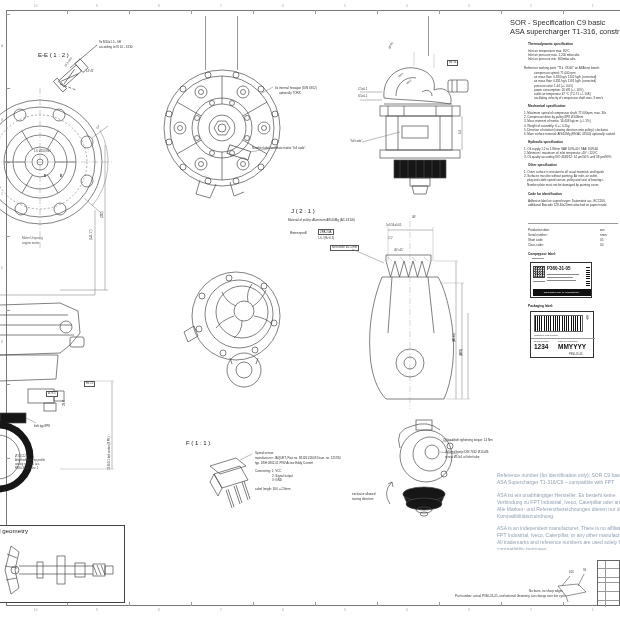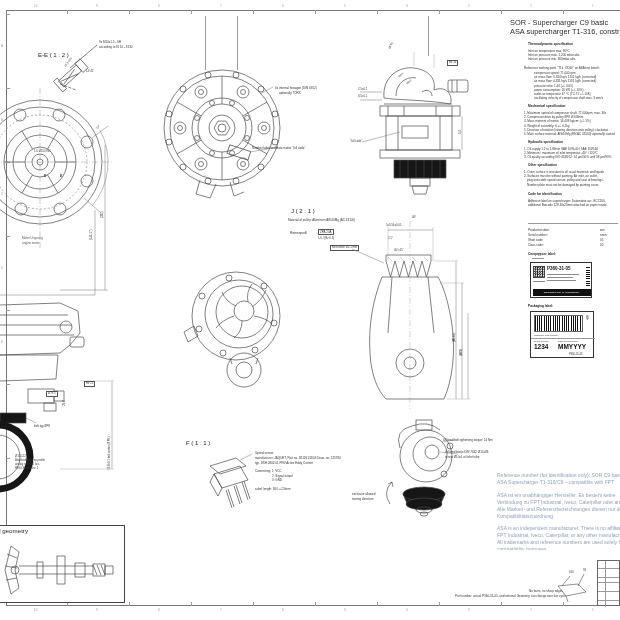--- a/index.html
+++ b/index.html
@@ -244,21 +244,21 @@
   <div class="t2" style="left:358px;top:88px">2.5±0.1</div>
   <div class="t2" style="left:358px;top:95px">8.5±0.1</div>
   <div class="t2" style="left:398px;top:76px;transform:rotate(-40deg);transform-origin:left top">R0.5</div>
   <div class="t2" style="left:406px;top:83px;transform:rotate(-40deg);transform-origin:left top">R0.3</div>
   <div class="t2" style="left:388px;top:48px;transform:rotate(-60deg);transform-origin:left top">(Ø76)</div>
   <div class="t2 boxed" style="left:447px;top:60px">Rz 16</div>
   <div class="t2 r90" style="left:459px;top:134px">6.4</div>
   <div class="t2" style="left:350px;top:140px">"full code"</div>
 
   <div class="spec-col" style="height:240px">
-    <div class="abs nw" style="left:13px;top:4px;font-size:7.4px;color:#2b2b2b">SOR - Supercharger C9 basic</div>
+    <div class="abs nw" style="left:13px;top:4px;font-size:7.4px;color:#2b2b2b">SOR - Specification C9 basic</div>
     <div class="abs nw" style="left:13px;top:13px;font-size:7.4px;color:#2b2b2b">ASA supercharger T1-316, construction C9</div>
 
     <div class="sh" style="left:31px;top:28px">Thermodynamic specification</div>
     <div class="t3" style="left:31px;top:35px">Inlet air temperature max. 80°C</div>
     <div class="t3" style="left:31px;top:39.2px">Inlet air pressure max. 1,200 mbar abs.</div>
     <div class="t3" style="left:31px;top:43.4px">Inlet air pressure min. 900mbar abs.</div>
 
     <div class="t3" style="left:27px;top:52px">Reference working point "T1k_OD60" on ASA test bench:</div>
     <div class="t3" style="left:37px;top:57px">compressor speed:   71,000 rpm</div>
     <div class="t3" style="left:37px;top:61.2px">air mass flow:  0.334 kg/s 1202 kg/h (corrected)</div>

